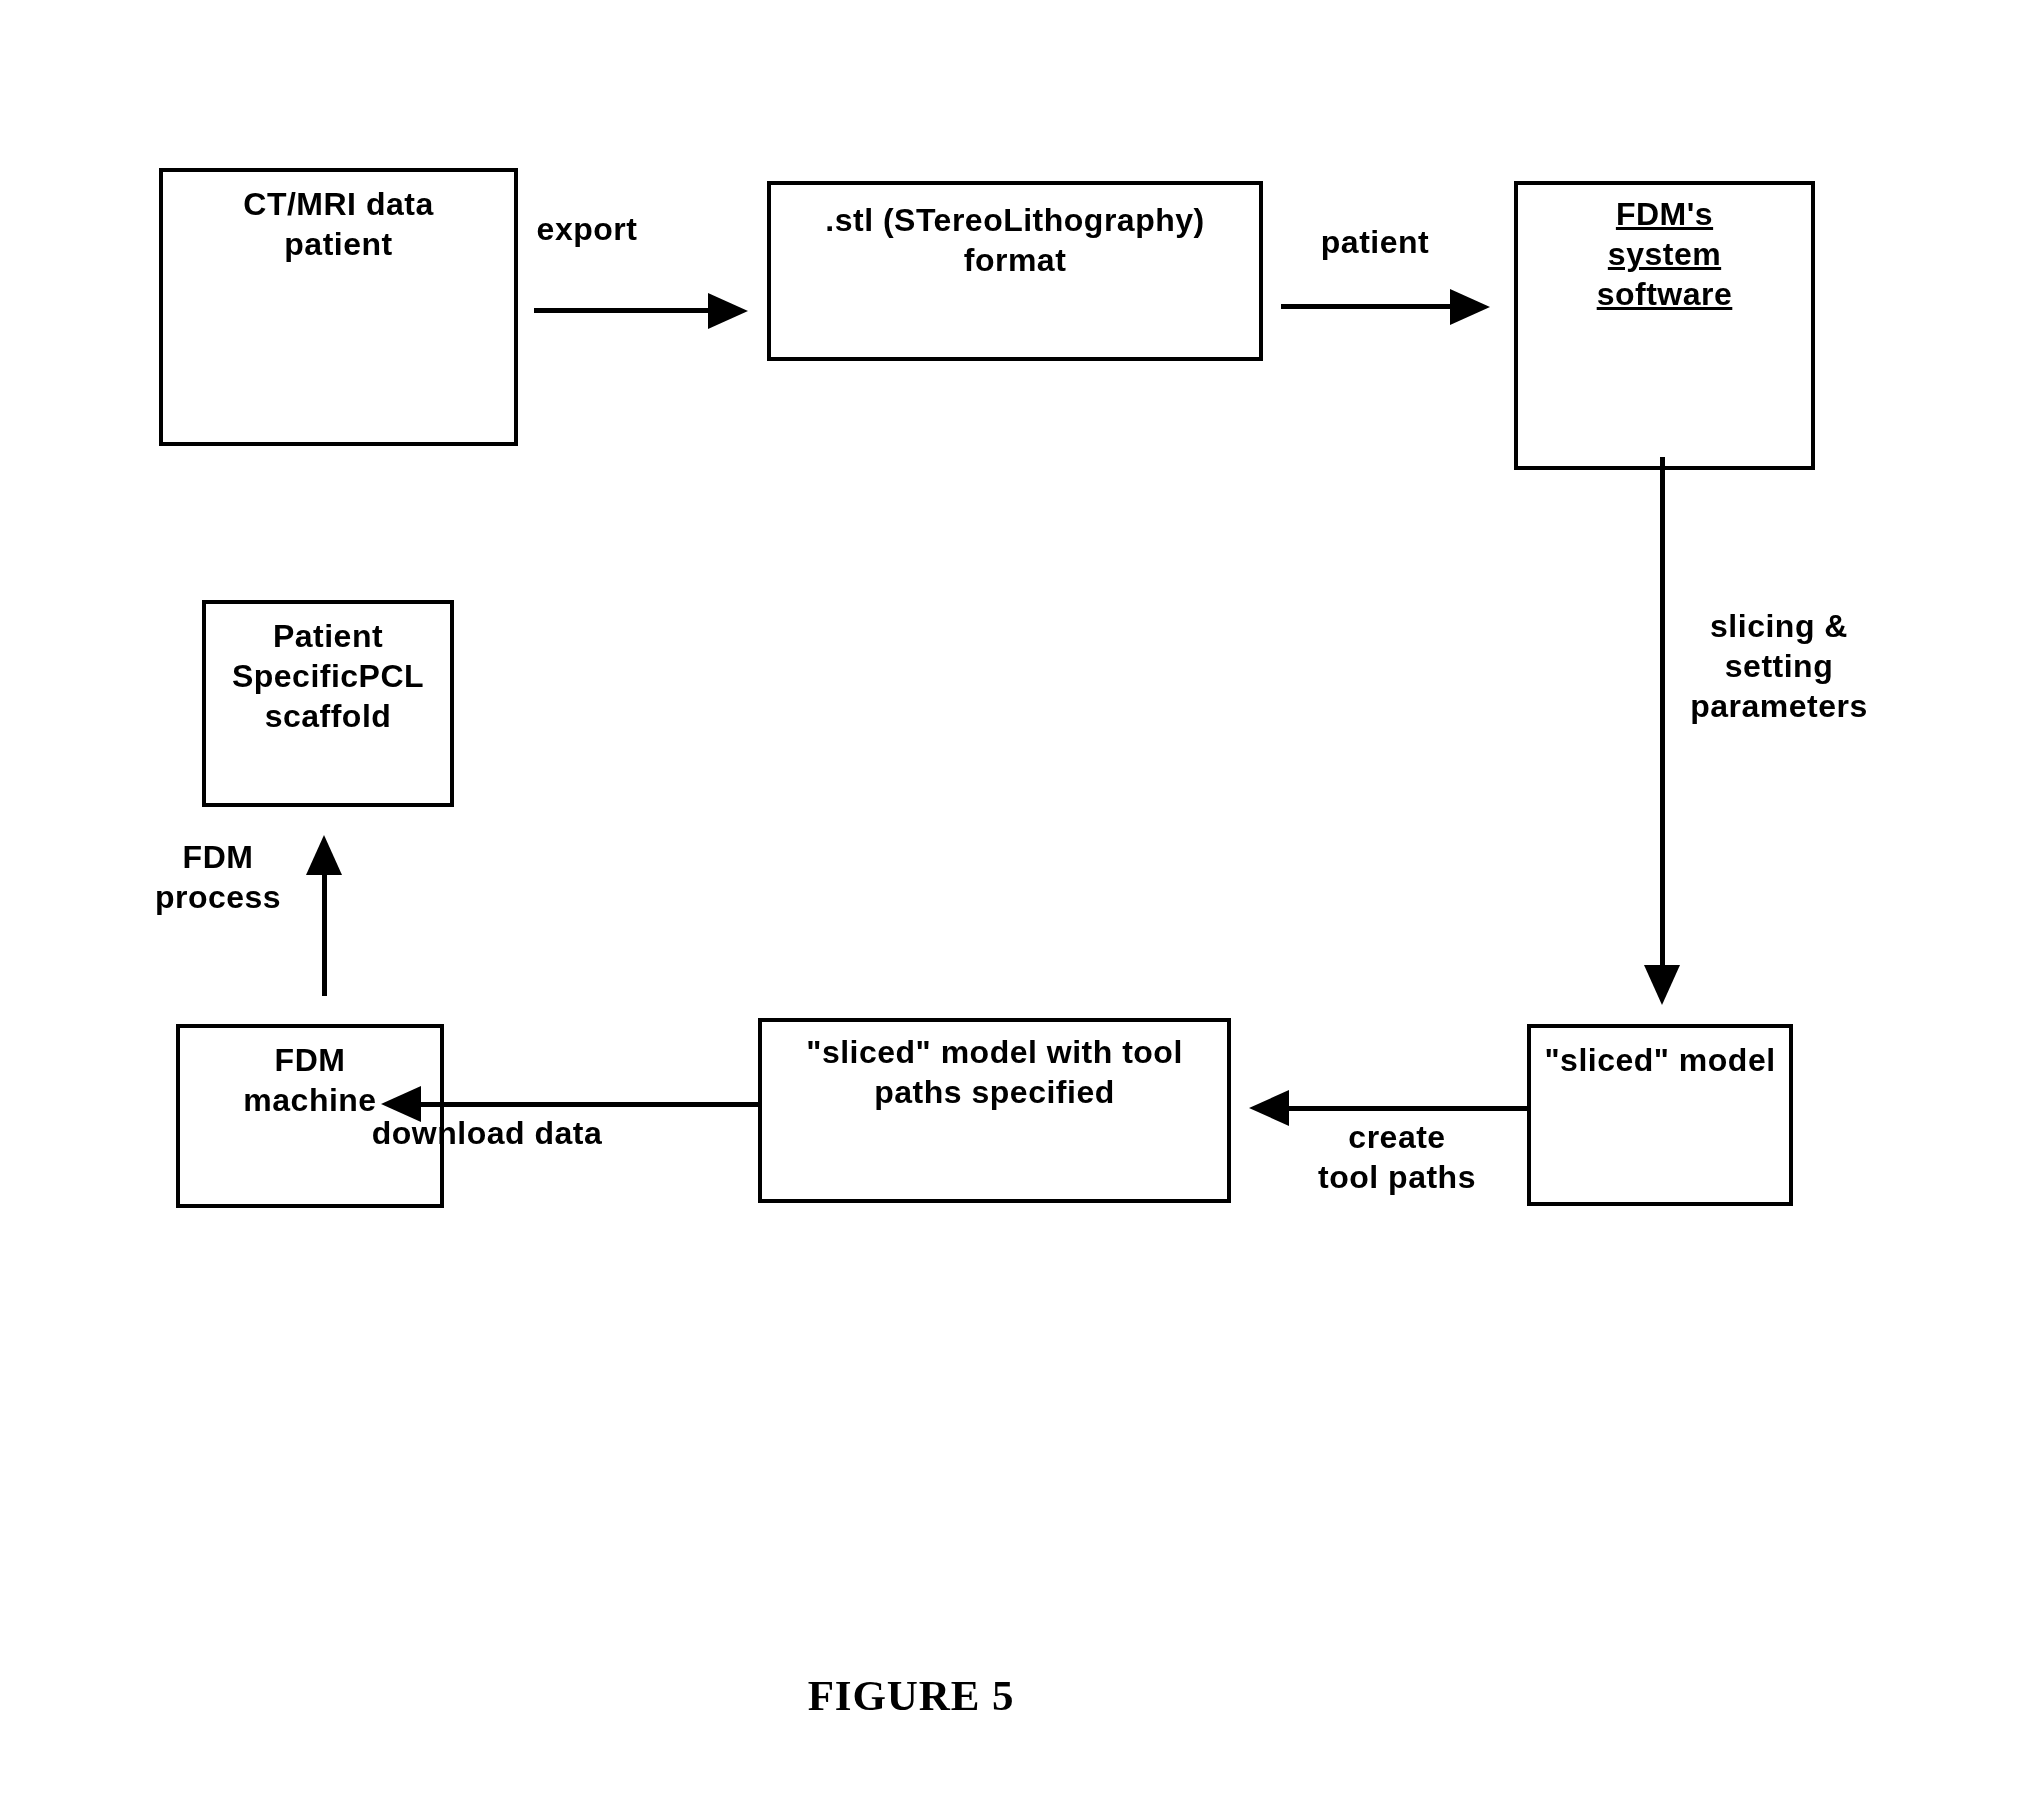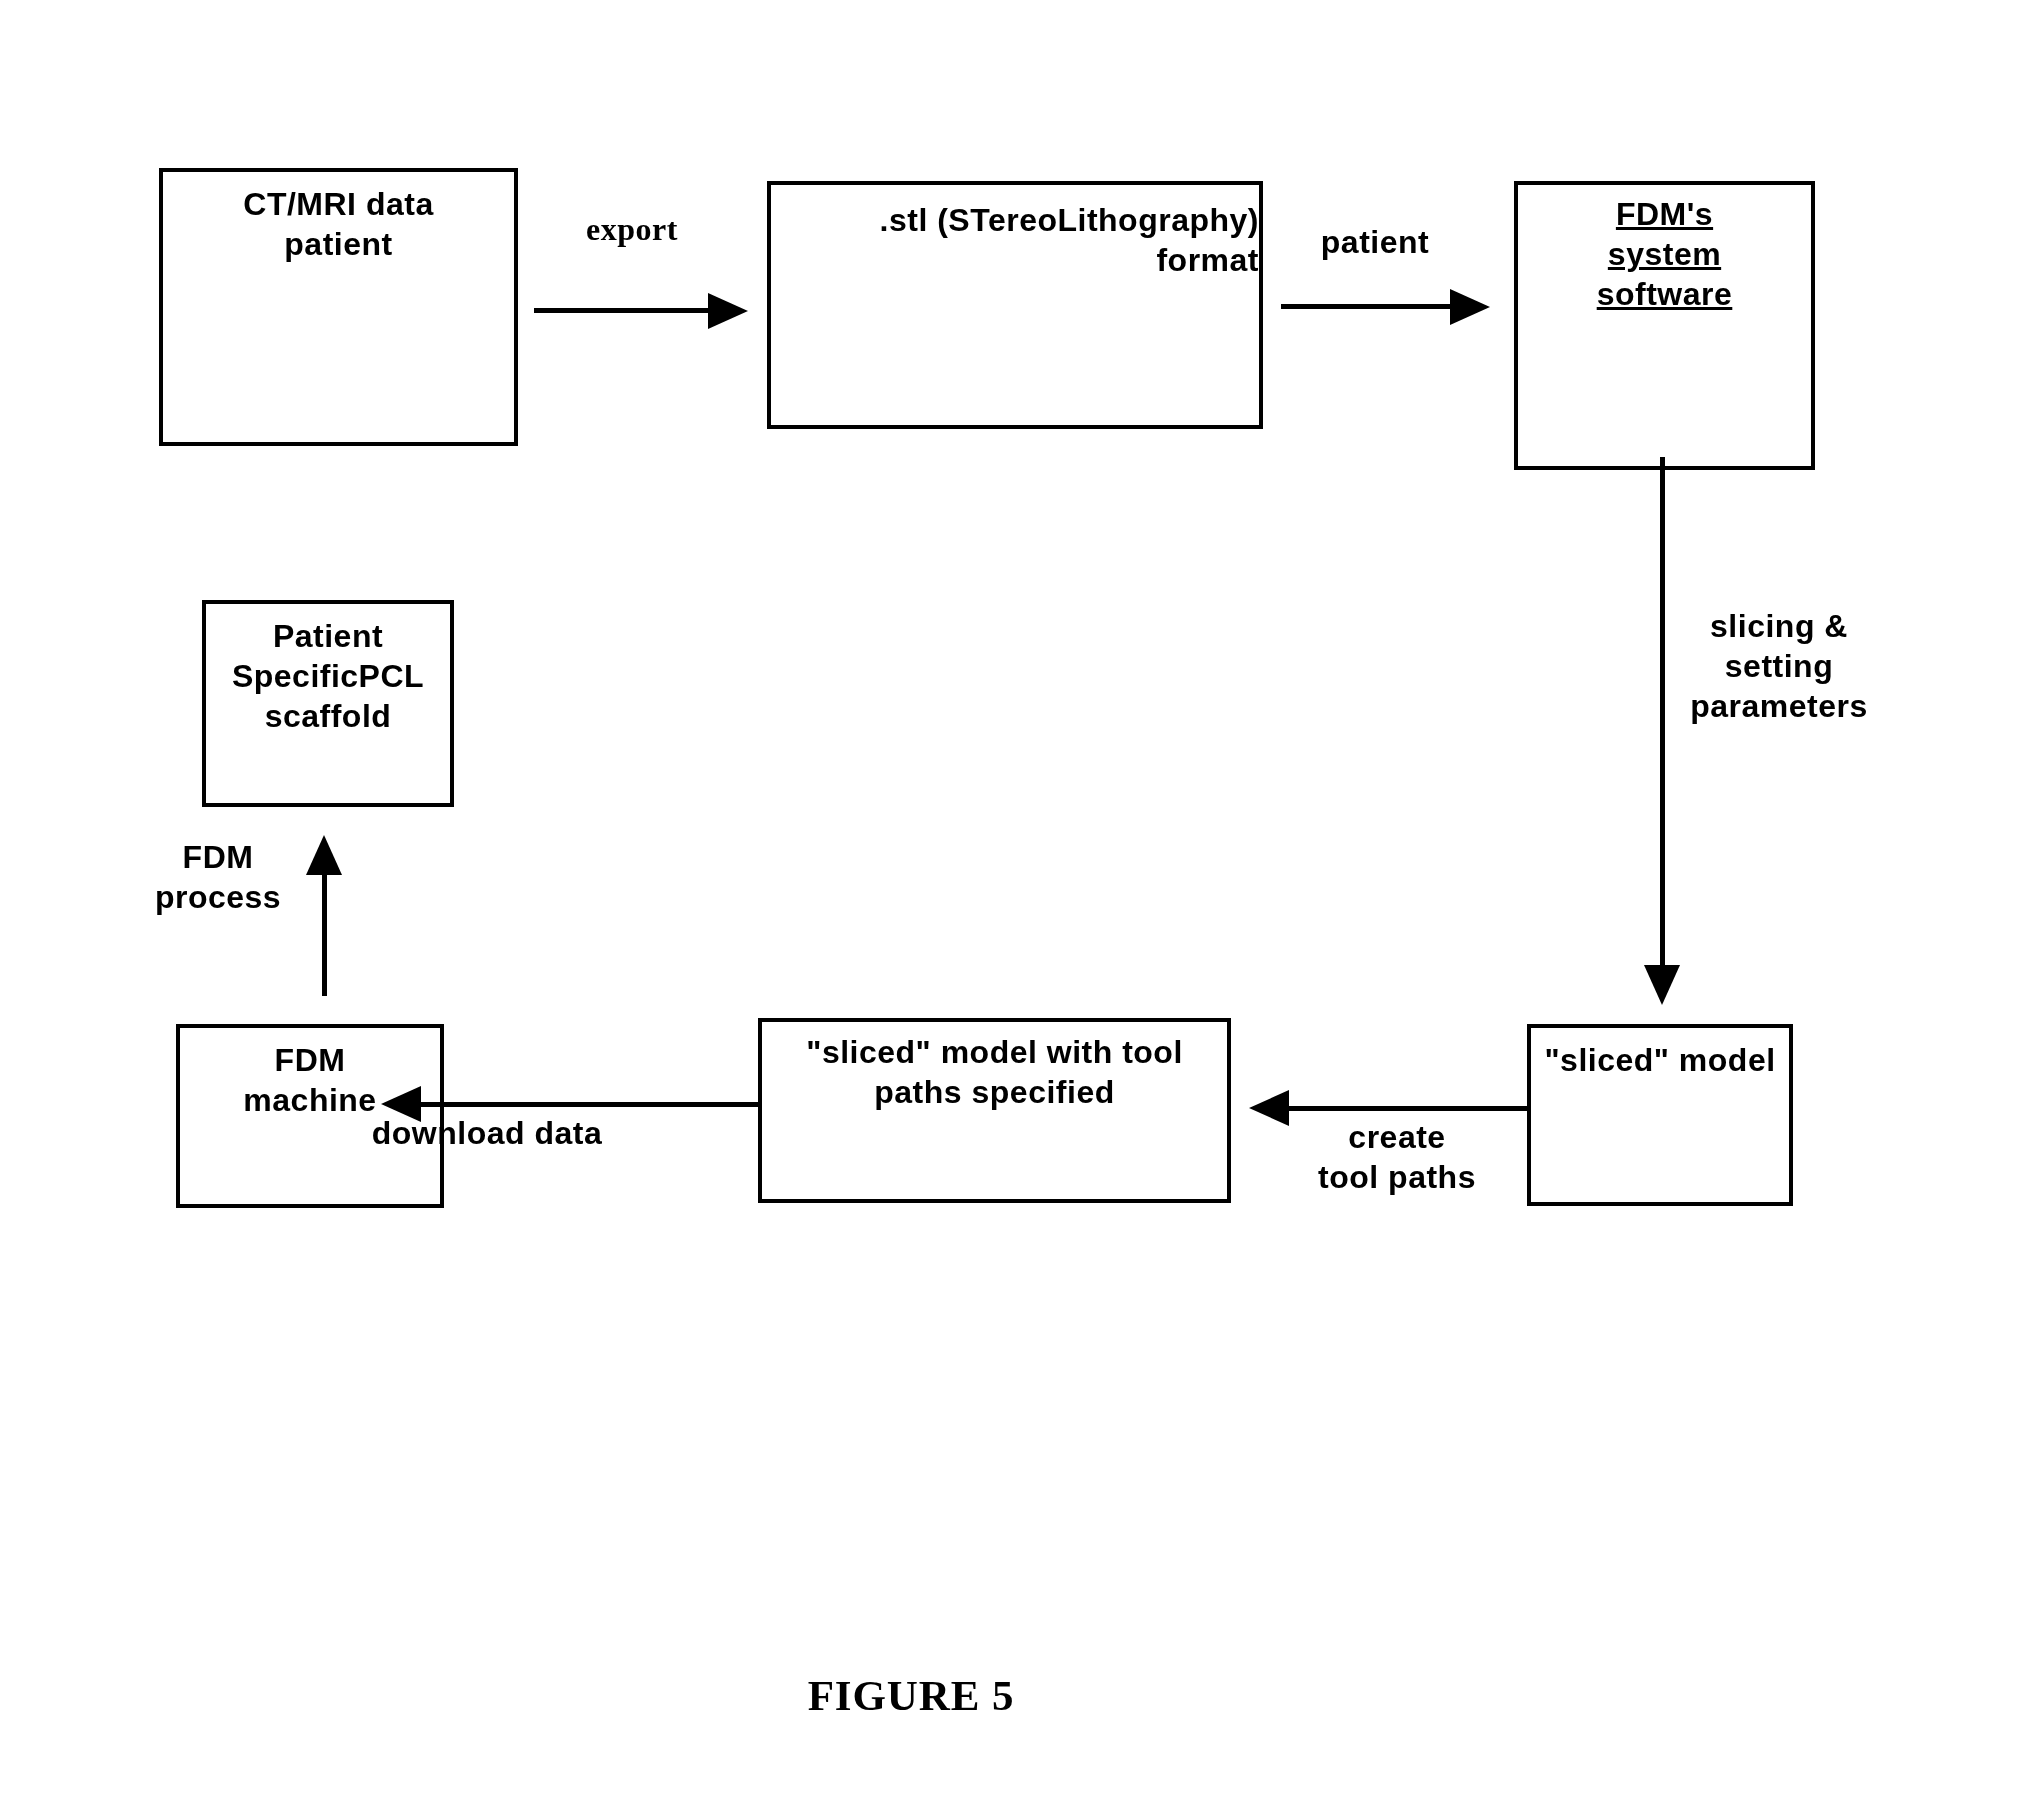--- a/index.html
+++ b/index.html
@@ -37,31 +37,31 @@
   }
   .shaft{position:absolute;background:#000;}
   .head{position:absolute;width:0;height:0;}
   .head.right{border-left:40px solid #000;border-top:18px solid transparent;border-bottom:18px solid transparent;}
   .head.left{border-right:40px solid #000;border-top:18px solid transparent;border-bottom:18px solid transparent;}
   .head.down{border-top:40px solid #000;border-left:18px solid transparent;border-right:18px solid transparent;}
   .head.up{border-bottom:40px solid #000;border-left:18px solid transparent;border-right:18px solid transparent;}
 
   
   #b-ctmri{left:159px;top:168px;width:359px;height:278px;padding-top:12.2px;}
-  #b-stl{left:767px;top:181px;width:496px;height:248px;padding-top:15px;text-align:right;}
+  #b-stl{left:767px;top:181px;width:496px;height:180px;padding-top:15px;}
   #b-fdmsw{left:1514px;top:181px;width:301px;height:289px;padding-top:9.4px;text-decoration:underline;}
   #b-scaffold{left:202px;top:600px;width:252px;height:207px;padding-top:12.2px;}
   #b-fdmmachine{left:176px;top:1024px;width:268px;height:184px;padding-top:12.2px;}
   #b-slicedtp{left:758px;top:1018px;width:473px;height:185px;padding-top:10.4px;}
   #b-sliced{left:1527px;top:1024px;width:266px;height:182px;padding-top:12.2px;}
 
   
   #sh-export{left:534px;top:308px;width:174px;height:4.7px;}
   #hd-export{left:708px;top:293px;}
-  #lbl-export{left:538px;top:209px;width:188px;font-family:Liberation Serif, serif;}
+  #lbl-export{left:493px;top:209px;width:188px;}
   
   #sh-import{left:1281px;top:304px;width:169px;height:4.7px;}
   #hd-import{left:1450px;top:289px;}
   #lbl-import{left:1281px;top:222px;width:188px;}
   
   #sh-slicing{left:1660px;top:457px;width:4.7px;height:508px;}
   #hd-slicing{left:1644px;top:965px;}
   #lbl-slicing{left:1638px;top:606px;width:282px;}
   
   #sh-create{left:1288px;top:1106px;width:239px;height:4.7px;}

